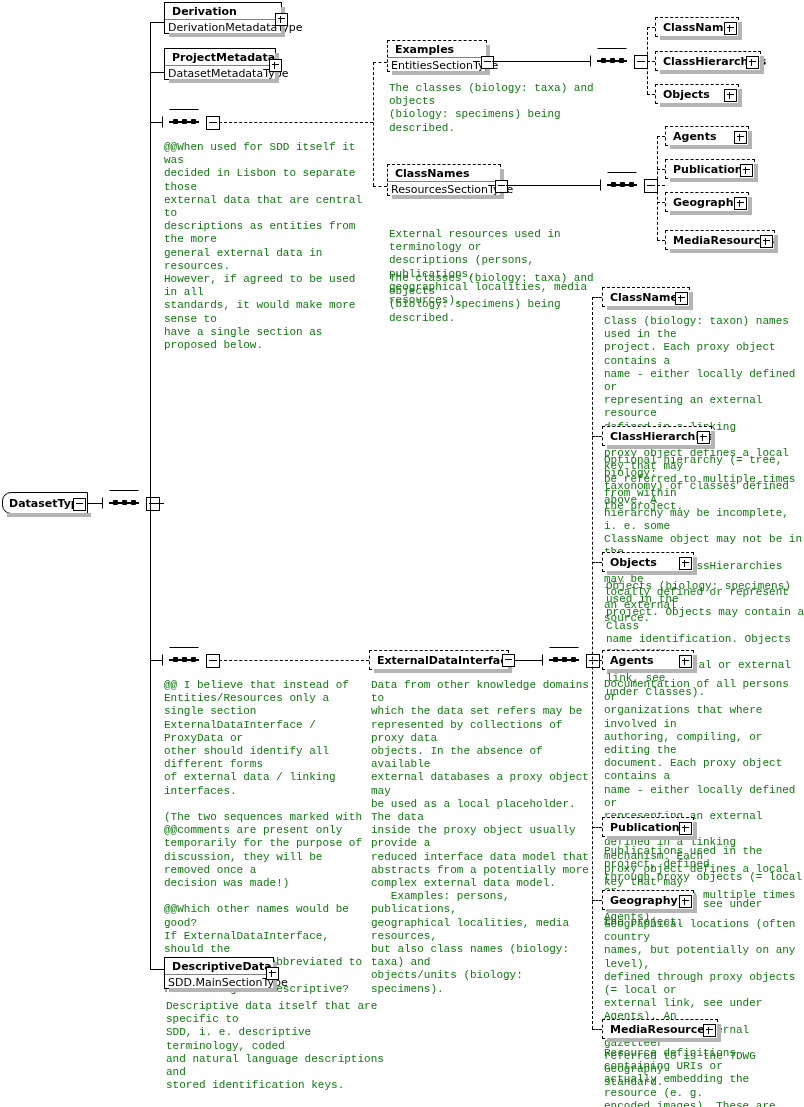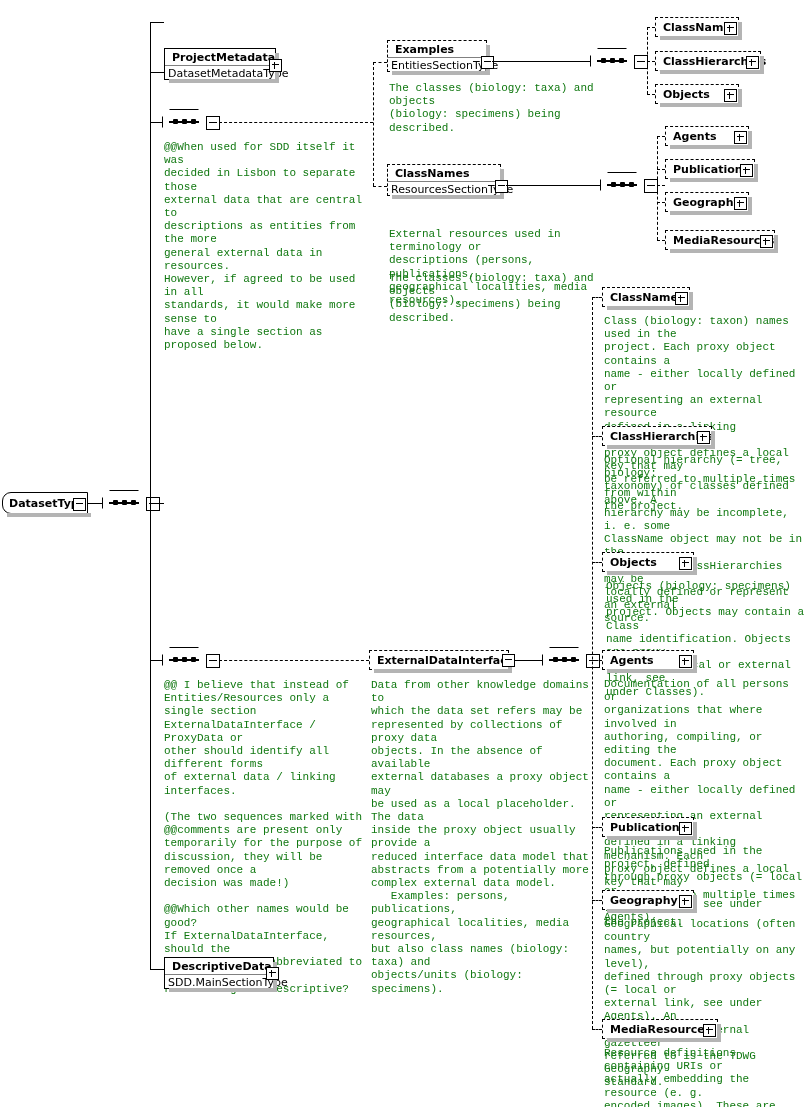--- a/index.html
+++ b/index.html
@@ -113,20 +113,27 @@
     <div class="d d2"></div>
     <div class="d d3"></div>
     <div class="minus"></div>
   </div>
   <div class="hl" style="left:158px;top:503px;width:6px;"></div>
 
   <div class="vl" style="left:150px;top:22px;height:947px;"></div>
   <div class="hl" style="left:150px;top:503px;width:14px;"></div>
 
   <div class="hl" style="left:150px;top:22px;width:14px;"></div>
+  <div class="node" style="left:164px;top:2px;width:118px;height:32px;">
+    <div class="shadow"></div>
+    <div class="shadow-r"></div>
+    <div class="nm">Derivation</div>
+    <div class="ty">DerivationMetadataType</div>
+    <div class="expander plus" style="left:110px;top:10px;"></div>
+  </div>
 
   <div class="hl" style="left:150px;top:72px;width:14px;"></div>
   <div class="node" style="left:164px;top:48px;width:112px;height:32px;">
     <div class="shadow"></div>
     <div class="shadow-r"></div>
     <div class="nm">ProjectMetadata</div>
     <div class="ty">DatasetMetadataType</div>
     <div class="expander plus" style="left:104px;top:10px;"></div>
   </div>
 
@@ -425,14 +432,18 @@
 under Agents).</div>
 
   <div class="hl" style="left:150px;top:969px;width:14px;"></div>
   <div class="node" style="left:164px;top:957px;width:110px;height:32px;">
     <div class="shadow"></div>
     <div class="shadow-r"></div>
     <div class="nm">DescriptiveData</div>
     <div class="ty">SDD.MainSectionType</div>
   </div>
   <div class="expander plus" style="left:266px;top:967px;"></div>
+  <div class="ann" style="left:166px;top:1000px;width:220px;">Descriptive data itself that are specific to
+SDD, i. e. descriptive terminology, coded
+and natural language descriptions and
+stored identification keys.</div>
 
 </div>
 
 </body></html>

